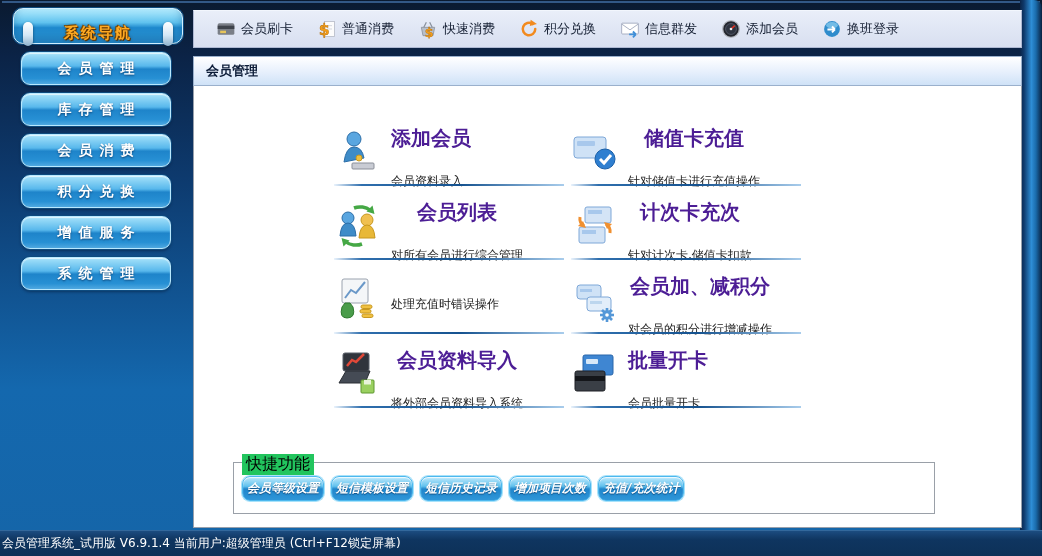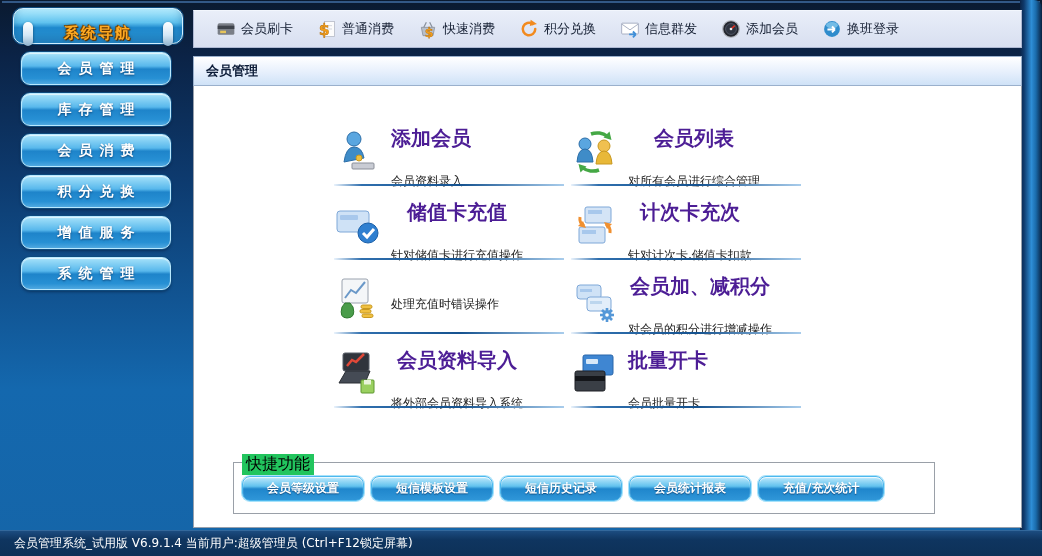--- a/index.html
+++ b/index.html
@@ -52,31 +52,31 @@
   .fi svg{width:48px;height:48px;}
   .ftxt{margin-left:9px;}
   .ftitle{font-size:20px;font-weight:bold;color:#4c1d95;line-height:25px;white-space:nowrap;text-align:center;}
   .fdesc{font-size:12px;color:#222;margin-top:22px;white-space:nowrap;}
   .divider{position:absolute;left:0;right:0;bottom:11px;height:2px;
     background:linear-gradient(90deg,#eaf3fc 0%,#2f6fae 12%,#15528f 55%,#a9cdec 100%);}
   
   .fieldset{position:absolute;left:39px;top:376px;width:700px;height:50px;border:1px solid #9aa0a8;}
   .legend{position:absolute;top:-9px;left:8px;background:#22c55e;padding:0 4px;font-size:16px;color:#000;}
   .qrow{position:absolute;left:8px;top:13px;display:flex;gap:7px;}
-  .qbtn{height:25px;padding:0 24px;border-radius:8px;cursor:pointer;font-family:inherit;
+  .qbtn{height:25px;padding:0 4px;border-radius:8px;cursor:pointer;font-family:inherit;
     border:1px solid #4db8ee;
     background:linear-gradient(180deg,#c0eafc 0%,#62c2ee 40%,#1f86cc 52%,#2f96d8 100%);
     color:#fff;font-weight:bold;font-size:12px;white-space:nowrap;
     box-shadow:0 0 0 1px #a8e2fa,inset 0 1px 1px rgba(255,255,255,.8);
-    text-shadow:0 1px 1px rgba(0,30,70,.55);}
+    text-shadow:0 1px 1px rgba(0,30,70,.55);font-style:italic;}
   
   .status-bar{position:absolute;left:0;bottom:0;width:100%;height:26px;box-sizing:border-box;
     background:linear-gradient(180deg,#1c4c80 0%,#0f3560 35%,#0d3158 100%);
     border-top:1px solid #33689c;color:#fff;font-size:12px;
-    display:flex;align-items:center;padding-left:14px;}
+    display:flex;align-items:center;padding-left:2px;}
 </style>
 </head>
 <body>
 
 <div class="window">
   <div class="right-strip"></div>
 
   <div class="sidebar">
     <div class="nav-header">
       <span class="pin pin-l"></span>
@@ -175,52 +175,52 @@
       <div class="cell">
         <span class="fi"><svg viewBox="0 0 48 48">
               <circle cx="20" cy="12" r="7" fill="#5aa6e0" stroke="#2c6ea8"></circle>
               <path d="M10 35 q2 -15 10 -15 q8 0 10 11 Z" fill="#3f8cc8" stroke="#2c6ea8"></path>
               <rect x="18" y="36" width="22" height="6" rx="1" fill="#c9ccd4" stroke="#8a8f99"></rect>
               <circle cx="25" cy="31" r="3" fill="#f0c040" stroke="#c89820"></circle>
             </svg></span>
         <div class="ftxt">
             <div class="ftitle">添加会员</div>
             <div class="fdesc">会员资料录入</div>
+          </div>
+        <div class="divider"></div>
+      </div>
+
+      <div class="cell">
+        <span class="fi"><svg viewBox="0 0 48 48">
+              <rect x="3" y="10" width="32" height="21" rx="3" fill="#cfe2f6" stroke="#7fa8d8"></rect>
+              <rect x="6" y="14" width="18" height="5" rx="1" fill="#a8c8ec"></rect>
+              <circle cx="34" cy="32" r="10" fill="#2f7fd0" stroke="#1a5fa8"></circle>
+              <path d="M29 32 l4 4 l7 -8" stroke="#ffffff" stroke-width="3" fill="none"></path>
+            </svg></span>
+        <div class="ftxt">
+            <div class="ftitle">储值卡充值</div>
+            <div class="fdesc">针对储值卡进行充值操作</div>
           </div>
         <div class="divider"></div>
       </div>
 
       <div class="cell">
         <span class="fi"><svg viewBox="0 0 48 48">
               <circle cx="14" cy="17" r="6" fill="#5aa6e0" stroke="#2c6ea8"></circle>
               <path d="M6 35 q1 -13 8 -13 q7 0 8 13 Z" fill="#3f8cc8" stroke="#2c6ea8"></path>
               <circle cx="33" cy="19" r="6" fill="#f0c050" stroke="#c89820"></circle>
               <path d="M25 37 q1 -13 8 -13 q7 0 8 13 Z" fill="#e8b838" stroke="#c89820"></path>
               <path d="M20 7 a13 9 0 0 1 16 2" stroke="#45a845" stroke-width="3.5" fill="none"></path>
               <polygon points="38.5,4.5 40.5,13 32.5,10.5" fill="#45a845"></polygon>
               <path d="M28 43 a13 9 0 0 1 -16 -2" stroke="#45a845" stroke-width="3.5" fill="none"></path>
               <polygon points="9.5,45.5 7.5,37 15.5,39.5" fill="#45a845"></polygon>
             </svg></span>
         <div class="ftxt">
             <div class="ftitle">会员列表</div>
             <div class="fdesc">对所有会员进行综合管理</div>
-          </div>
-        <div class="divider"></div>
-      </div>
-
-      <div class="cell">
-        <span class="fi"><svg viewBox="0 0 48 48">
-              <rect x="3" y="10" width="32" height="21" rx="3" fill="#cfe2f6" stroke="#7fa8d8"></rect>
-              <rect x="6" y="14" width="18" height="5" rx="1" fill="#a8c8ec"></rect>
-              <circle cx="34" cy="32" r="10" fill="#2f7fd0" stroke="#1a5fa8"></circle>
-              <path d="M29 32 l4 4 l7 -8" stroke="#ffffff" stroke-width="3" fill="none"></path>
-            </svg></span>
-        <div class="ftxt">
-            <div class="ftitle">储值卡充值</div>
-            <div class="fdesc">针对储值卡进行充值操作</div>
           </div>
         <div class="divider"></div>
       </div>
 
       <div class="cell">
         <span class="fi"><svg viewBox="0 0 48 48">
               <rect x="14" y="6" width="26" height="16" rx="2" fill="#d4e4f6" stroke="#7fa8d8"></rect>
               <rect x="17" y="9" width="14" height="4" fill="#a8c8ec"></rect>
               <rect x="8" y="26" width="26" height="16" rx="2" fill="#d4e4f6" stroke="#7fa8d8"></rect>
               <rect x="11" y="29" width="14" height="4" fill="#a8c8ec"></rect>
@@ -303,21 +303,21 @@
       </div>
 
     </div>
 
     <div class="fieldset">
       <span class="legend">快捷功能</span>
       <div class="qrow">
         <button class="qbtn">会员等级设置</button>
         <button class="qbtn">短信模板设置</button>
         <button class="qbtn">短信历史记录</button>
-        <button class="qbtn">会员统计报表</button>
+        <button class="qbtn">增加项目次数</button>
         <button class="qbtn">充值/充次统计</button>
       </div>
     </div>
   </div>
 
   <div class="status-bar">
     <span>会员管理系统_试用版 V6.9.1.4 当前用户:超级管理员 (Ctrl+F12锁定屏幕)</span>
   </div>
 </div>
 

